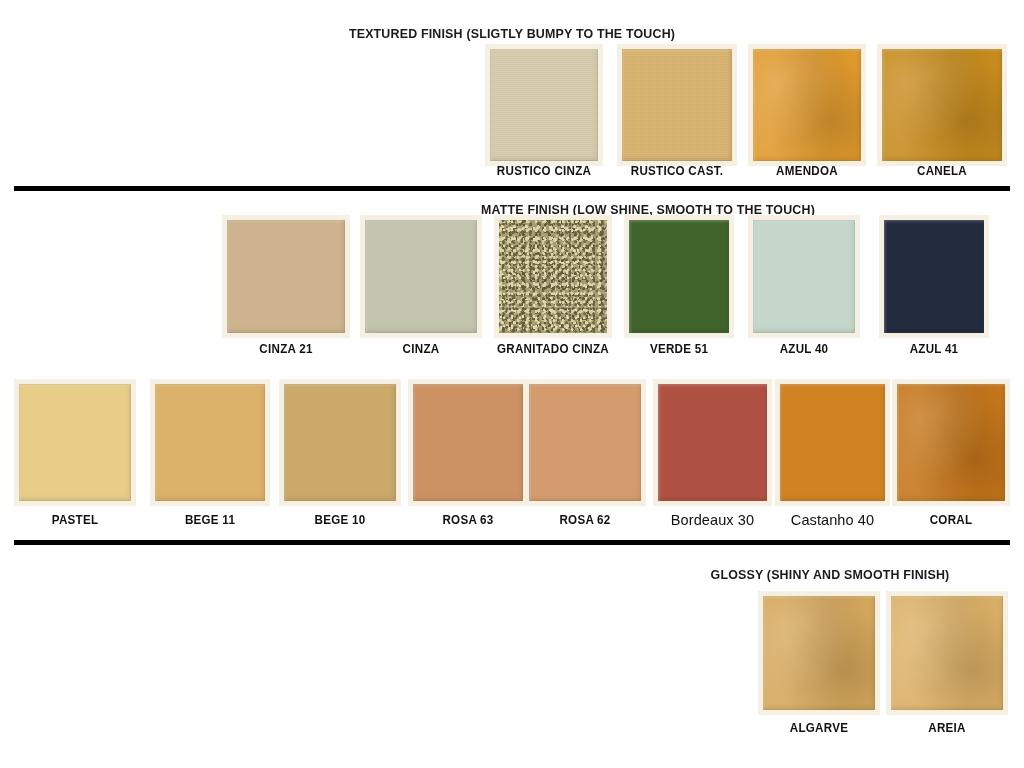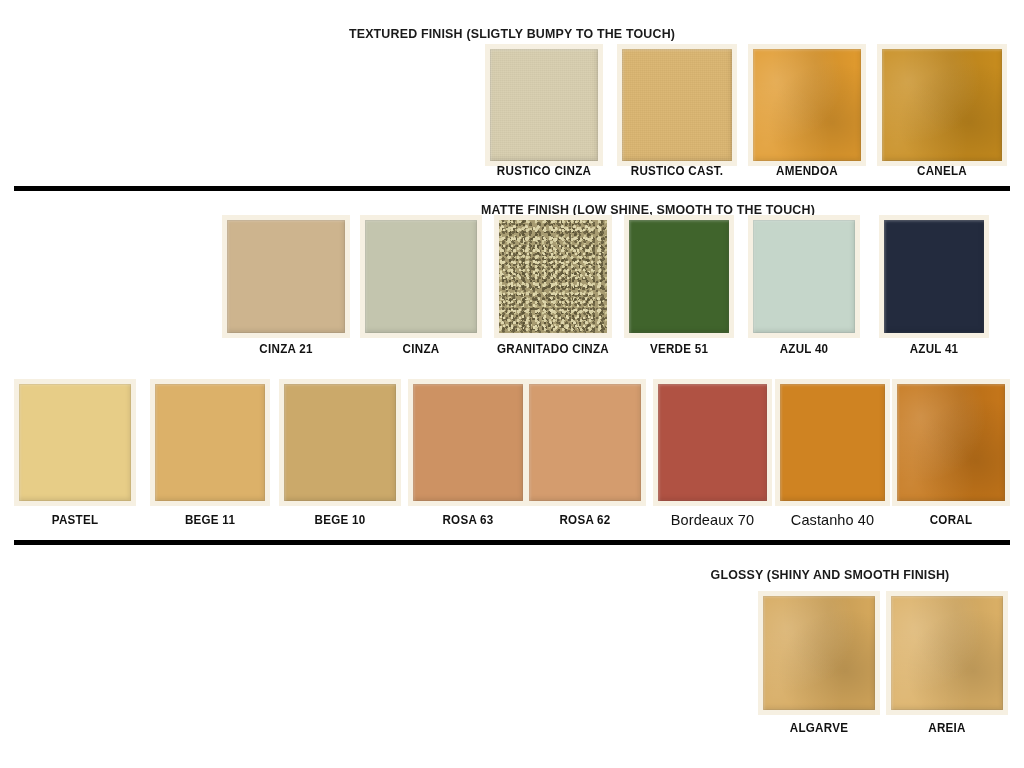--- a/index.html
+++ b/index.html
@@ -226,21 +226,21 @@
     <div class="caption cond" style="top: 512px; left: 378px; width: 180px;">ROSA 63</div>
     <div class="swatch" style="left: 524px; top: 379px; width: 122px; height: 127px;">
       <div class="mat" style="background: rgb(246, 240, 226);"></div>
       <div class="face" style="background: rgb(212, 156, 110);"></div>
     </div>
     <div class="caption cond" style="top: 512px; left: 494px; width: 182px;">ROSA 62</div>
     <div class="swatch" style="left: 653px; top: 379px; width: 119px; height: 127px;">
       <div class="mat" style="background: rgb(246, 240, 226);"></div>
       <div class="face" style="background: rgb(176, 82, 67);"></div>
     </div>
-    <div class="caption plain" style="top: 512px; left: 623px; width: 179px;">Bordeaux 70</div>
+    <div class="caption plain" style="top: 512px; left: 623px; width: 179px;">Bordeaux 30</div>
     <div class="swatch" style="left: 775px; top: 379px; width: 115px; height: 127px;">
       <div class="mat" style="background: rgb(246, 240, 226);"></div>
       <div class="face" style="background: rgb(207, 131, 34);"></div>
     </div>
     <div class="caption plain" style="top: 512px; left: 745px; width: 175px;">Castanho 40</div>
     <div class="swatch" style="left: 892px; top: 379px; width: 118px; height: 127px;">
       <div class="mat" style="background: rgb(246, 240, 226);"></div>
       <div class="face mottle" style="background: rgb(197, 118, 26);"></div>
     </div>
     <div class="caption cond" style="top: 512px; left: 862px; width: 178px;">CORAL</div>

